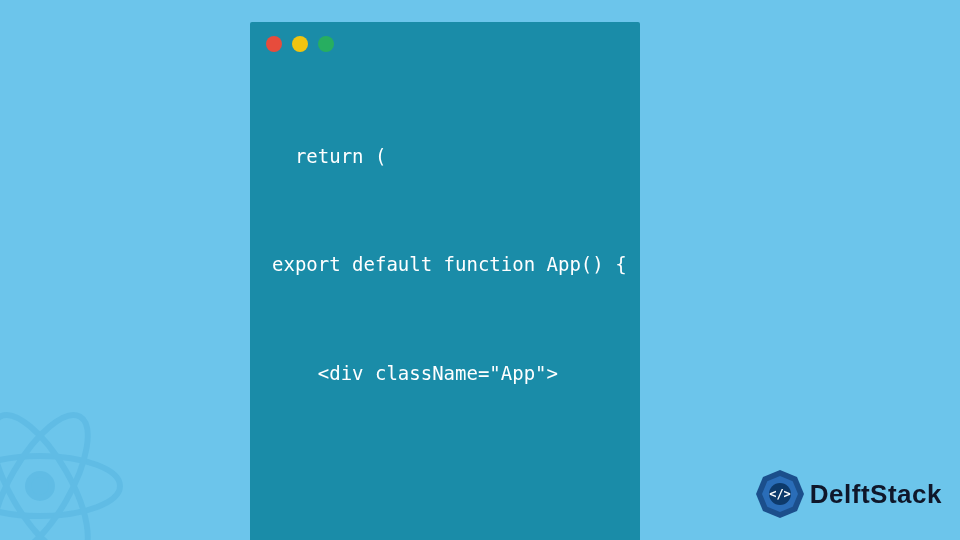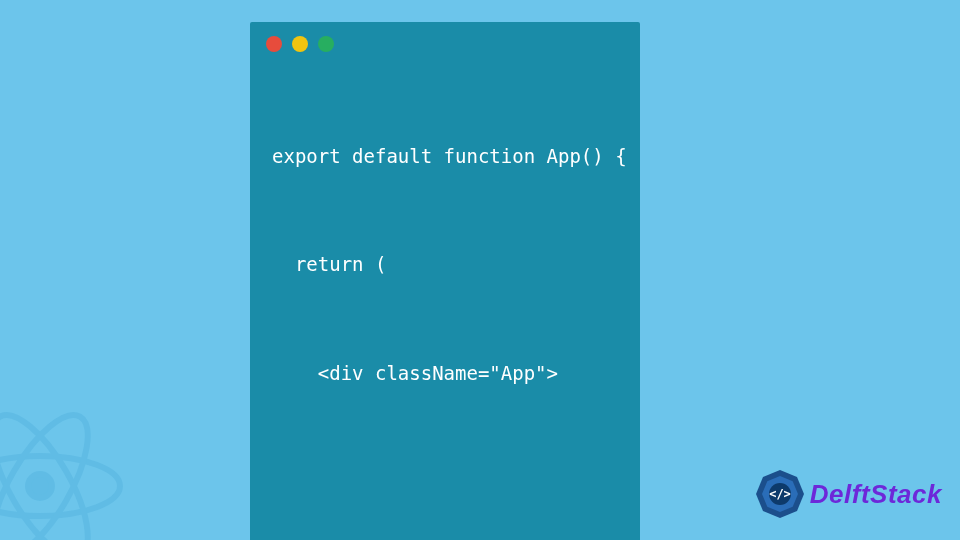--- a/index.html
+++ b/index.html
@@ -65,22 +65,21 @@
       align-items: center;
       justify-content: center;
     }
     .logo-mark svg {
       width: 52px;
       height: 52px;
     }
     .logo-text {
       font-size: 26px;
       font-weight: 700;
-      color: #6d28d9;
-      font-style: italic;
+      color: #0f172a;
       letter-spacing: 0.5px;
     }
     .bg-atom {
       position: absolute;
       left: -60px;
       bottom: -50px;
       opacity: 0.25;
     }
     .bg-atom svg {
       width: 200px;
@@ -101,22 +100,22 @@
   </svg>
 </div>
 
 <div class="code-window">
   <div class="title-bar">
     <div class="dot red"></div>
     <div class="dot yellow"></div>
     <div class="dot green"></div>
   </div>
   <div class="code">
+    <span class="code-line">  return (</span>
     <span class="code-line">export default function App() {</span>
-    <span class="code-line">  return (</span>
     <span class="code-line">    &lt;div className="App"&gt;</span>
     
     
     
   </div>
 </div>
 
 <div class="logo-wrap">
   <div class="logo-mark">
     <svg viewBox="0 0 52 52">

